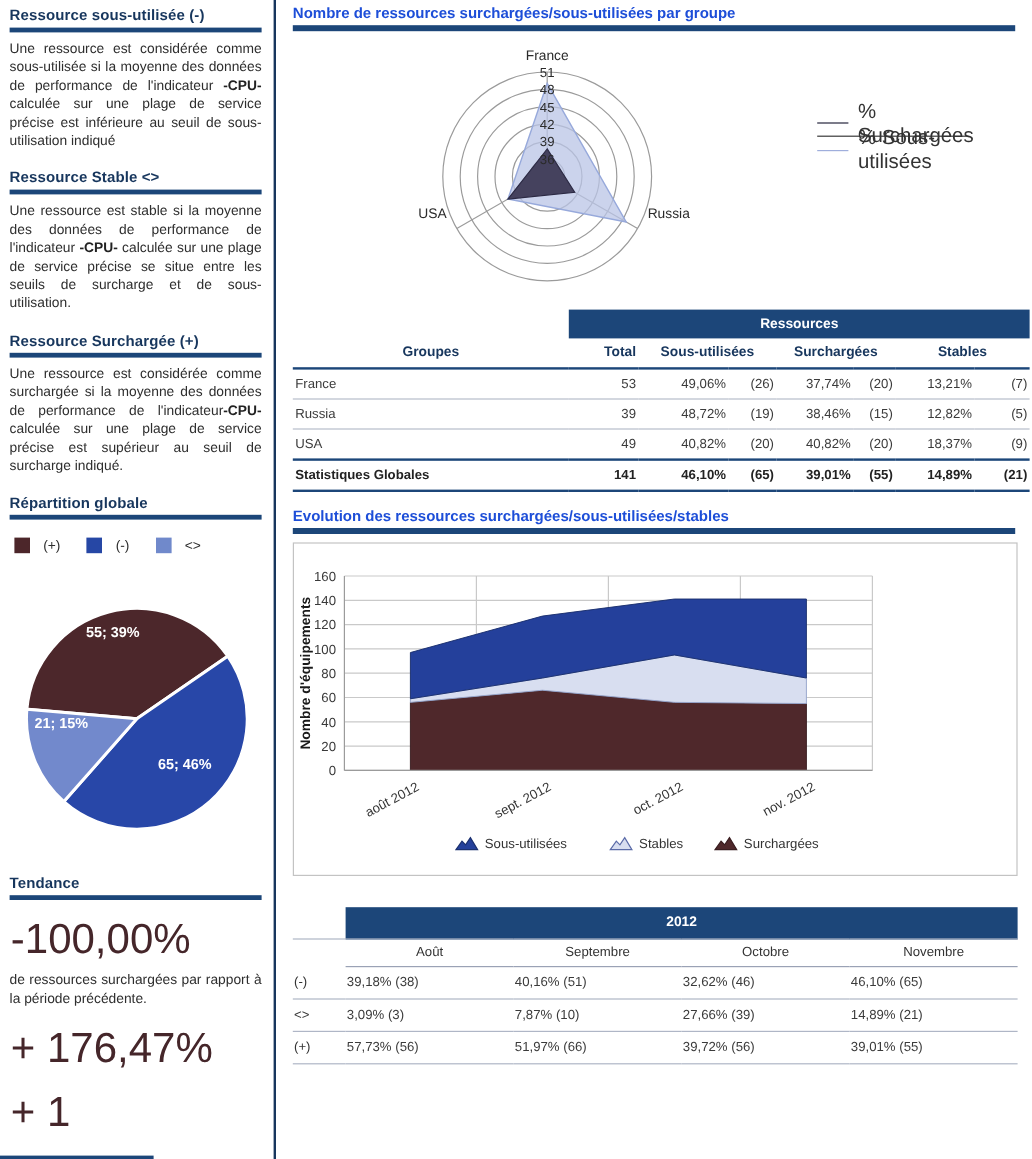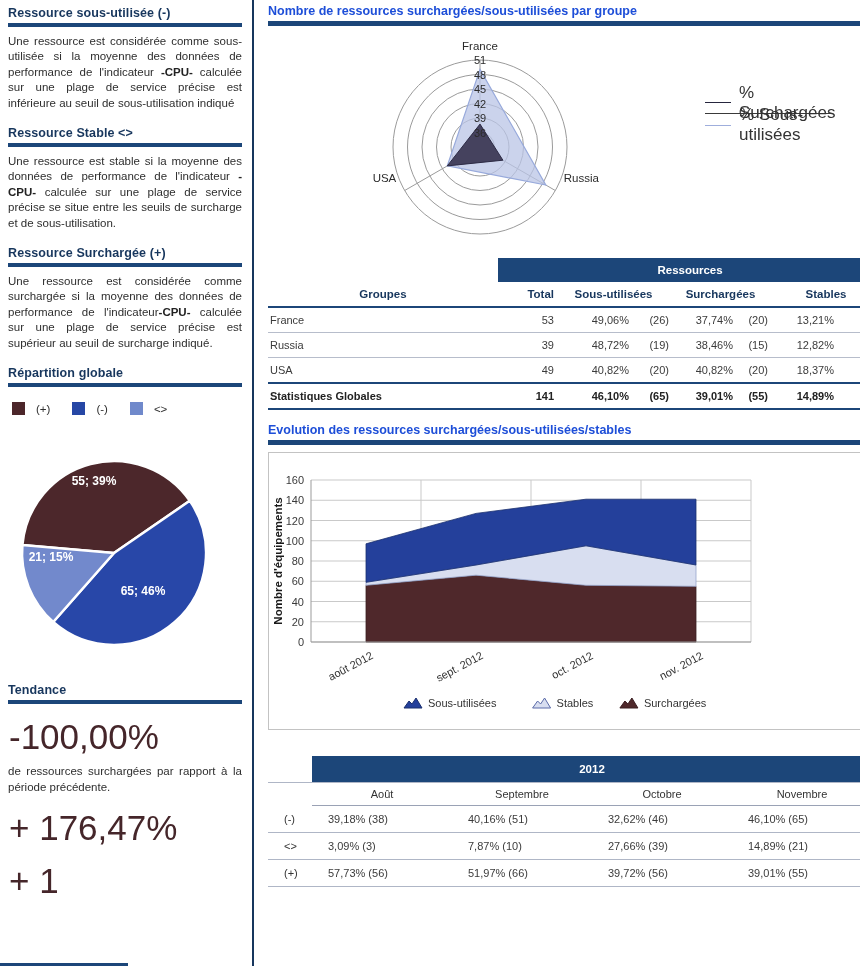--- a/index.html
+++ b/index.html
@@ -1,21 +1,21 @@
 <!DOCTYPE html>
 <html><head>
 <meta charset="utf-8">
 <style>
   *{margin:0;padding:0;box-sizing:border-box}
   html,body{background:#fff}
   body{width:860px;height:966px;font-family:"Liberation Sans",sans-serif;color:#303030;position:relative;overflow:hidden}
   .page{display:flex;width:860px;height:966px}
 
   
-  .sidebar{width:254px;flex:none;padding:6px 10px 0 8px;border-right:2px solid #17365D;position:relative}
+  .sidebar{width:230px;flex:none;padding:6px 10px 0 8px;border-right:2px solid #17365D;position:relative}
   .sidebar-bottom-stub{position:absolute;left:0;bottom:0;width:128px;height:3px;background:#1C4679}
   .h-title{font-size:12.5px;font-weight:bold;color:#17365D;letter-spacing:.1px}
   .h-bar{height:4px;background:#1C4679;margin-top:3px}
   .def-body{font-size:11.5px;line-height:1.34;text-align:justify;color:#2E2E2E;margin-top:7px}
   .def-body b{color:#222}
   .def-sec{margin-bottom:15px}
 
   .glegend{display:flex;align-items:center;margin:15px 0 6px 4px;font-size:11.5px;color:#2E2E2E}
   .glegend-item{display:flex;align-items:center;margin-right:22px}
   .glegend-swatch{width:13px;height:13px;margin-right:11px}
@@ -49,21 +49,21 @@
   #table1 th.c-total{text-align:right;padding-right:2px}
   #table1 thead tr.cols th{border-bottom:2px solid #1C4679}
   #table1 td{padding:6px 2px}
   #table1 td.c-group{text-align:left}
   #table1 td.c-num,#table1 td.c-cnt{text-align:right}
   #table1 tbody tr+tr td{border-top:1px solid #B7BDCB}
   #table1 tfoot td{border-top:2px solid #1C4679;border-bottom:2px solid #1C4679;font-weight:bold;color:#222}
 
   #table2 th{font-weight:normal;color:#333;padding:5px 2px;text-align:center}
   #table2 th.month{border-bottom:1px solid #9AA2B5}
-  #table2 td{padding:7px 16px;border-bottom:1px solid #AFB6C6}
+  #table2 td{padding:7px 1px;border-bottom:1px solid #AFB6C6}
   #table2 td.rlabel{color:#333}
 
   .chart-box{position:relative;width:604px;height:278px;border:1px solid #C3C3C3;margin-top:7px;background:#fff}
   .sec2{margin-top:13px}
 </style>
 </head>
 <body>
 
 <div class="page">
 
@@ -114,21 +114,21 @@
       </div>
 
     <div class="pie-wrap">
       <svg id="pie-svg" width="216" height="216" viewBox="0 0 216 216">
           <path d="M108,108 L16.4,100.0 A92,92 0 0 1 183.8,55.8 Z" fill="#4C272B" stroke="#ffffff" stroke-width="2.5"></path>
           <path d="M108,108 L183.8,55.8 A92,92 0 0 1 47.2,177.0 Z" fill="#2847A8" stroke="#ffffff" stroke-width="2.5"></path>
           <path d="M108,108 L47.2,177.0 A92,92 0 0 1 16.4,100.0 Z" fill="#7289CC" stroke="#ffffff" stroke-width="2.5"></path>
         </svg>
       <div id="pie-labels">
           <div class="pie-label" style="left: 88px; top: 36px;">55; 39%</div>
-          <div class="pie-label" style="left: 137px; top: 146px;">65; 46%</div>
+          <div class="pie-label" style="left: 148px; top: 146px;">65; 46%</div>
           <div class="pie-label" style="left: 45px; top: 112px;">21; 15%</div>
         </div>
     </div>
 
     <div class="tendance">
       <div class="h-block">
         <div class="h-title">Tendance</div>
         <div class="h-bar"></div>
       </div>
       <div id="tendance-stats">

